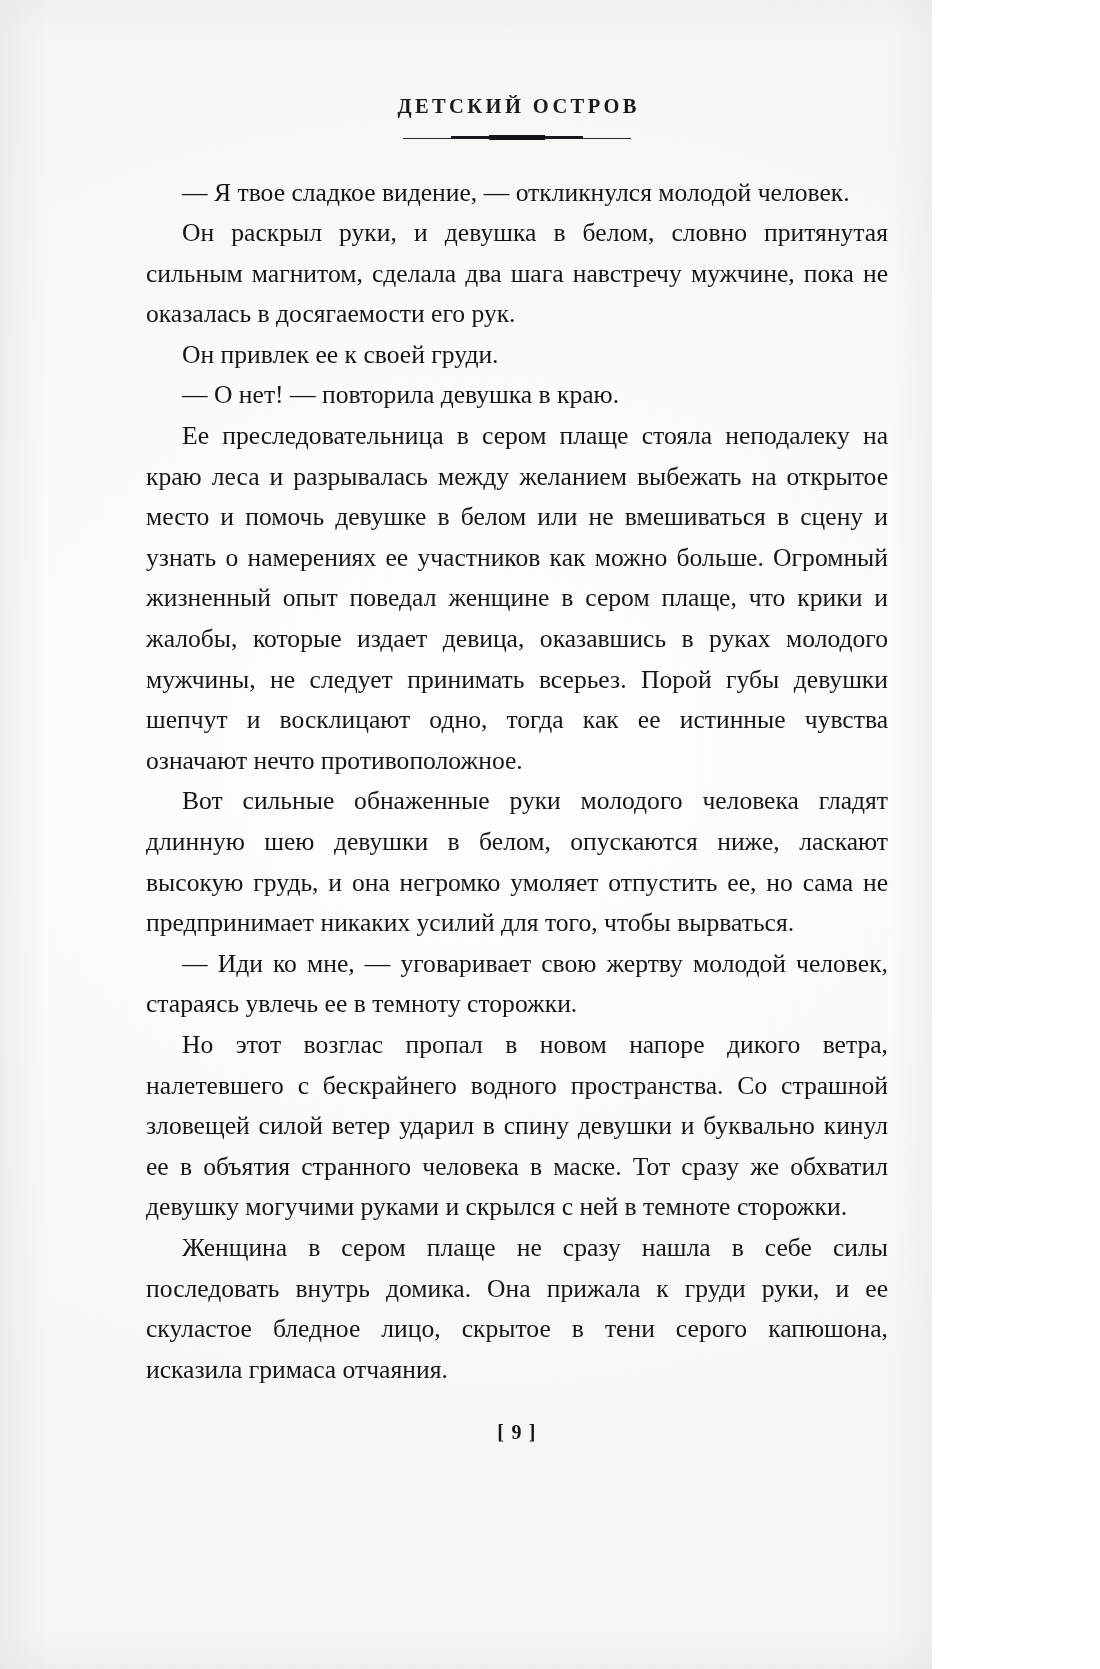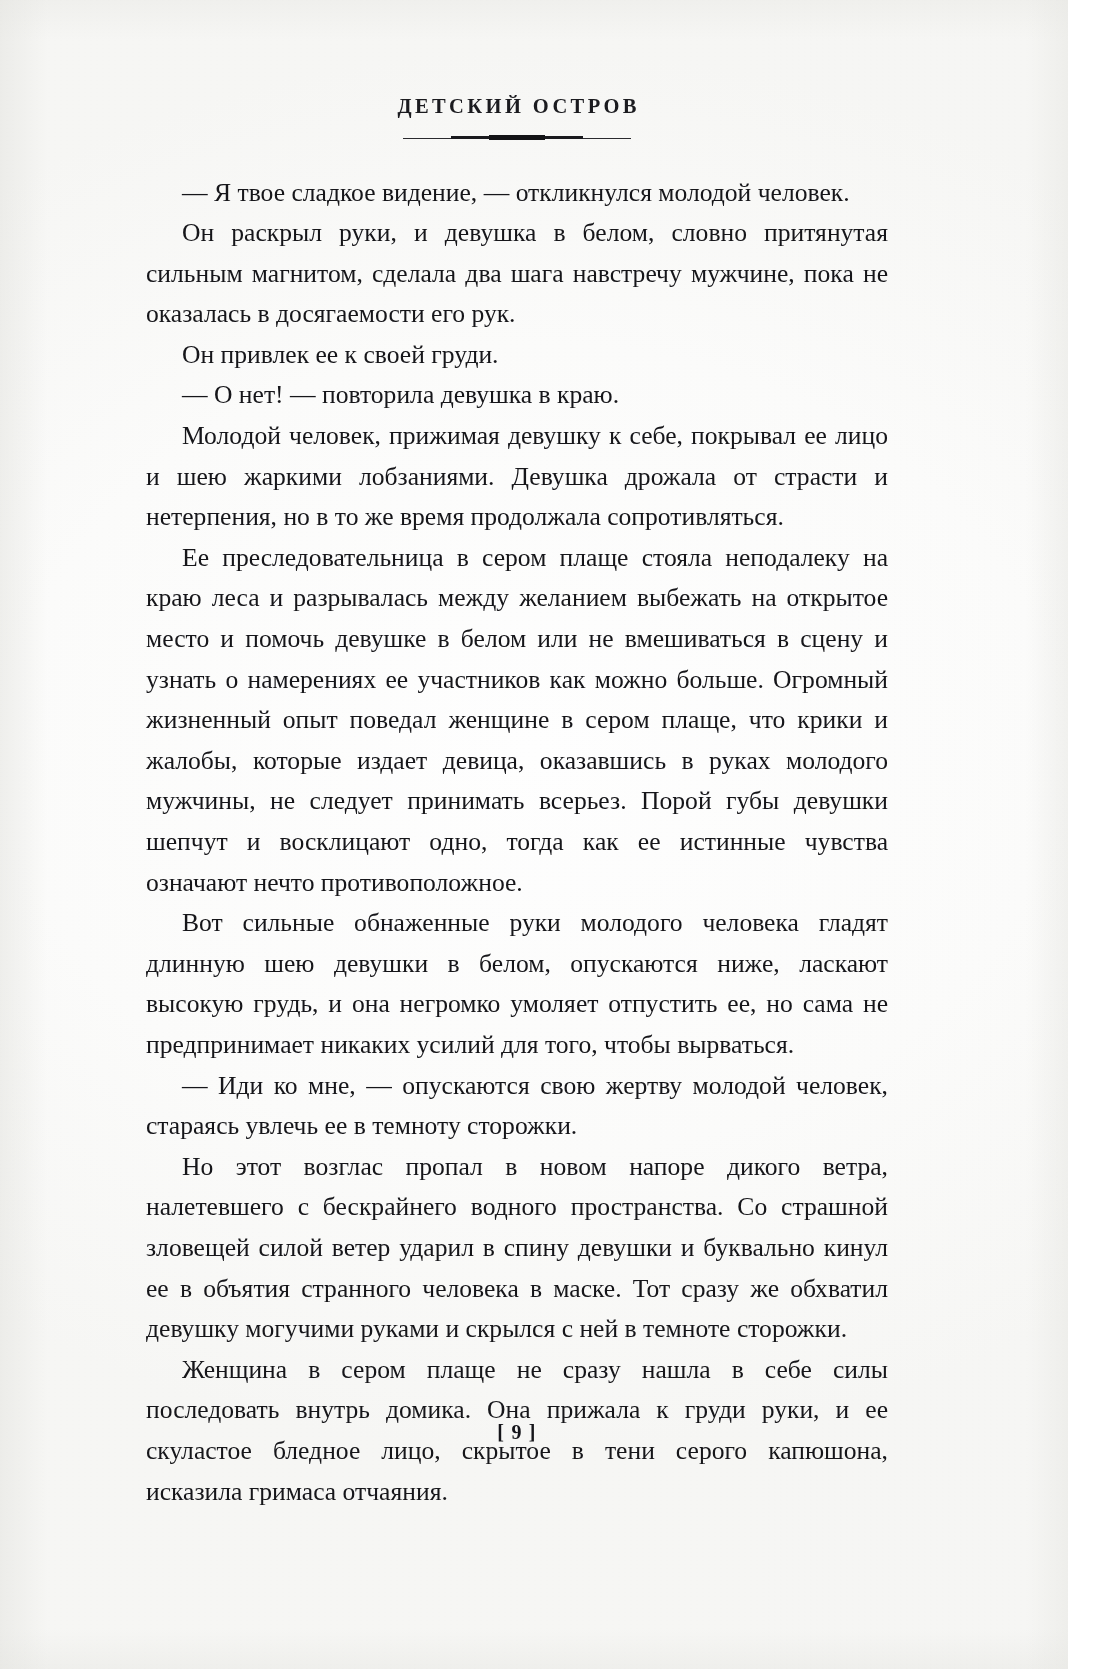--- a/index.html
+++ b/index.html
@@ -10,21 +10,21 @@
     width: 1100px;
     height: 1669px;
     background: #ffffff;
     font-family: "Liberation Serif", "DejaVu Serif", serif;
     overflow: hidden;
   }
 
   
   .page-sheet {
     position: relative;
-    width: 1068px;
+    width: 932px;
     height: 1669px;
     background:
       radial-gradient(ellipse 900px 700px at 50% 45%, #fefefe 0%, #fbfbfa 58%, #f6f6f4 100%);
     box-sizing: border-box;
   }
   
   .scan-vignette {
     position: absolute;
     inset: 0;
     pointer-events: none;
@@ -154,24 +154,23 @@
         <span class="rule-mid"></span>
         <span class="rule-core"></span>
       </div>
     </div>
 
     <div class="body-copy">
         <p>— Я твое сладкое видение, — откликнулся молодой человек.</p>
         <p>Он раскрыл руки, и девушка в белом, словно притянутая сильным магнитом, сделала два шага навстречу мужчине, пока не оказалась в досягаемости его рук.</p>
         <p>Он привлек ее к своей груди.</p>
         <p>— О нет! — повторила девушка в краю.</p>
-        <p>Молодой человек, прижимая девушку к себе, покрывал ее лицо и шею жаркими лобзаниями. Девушка дрожала от страсти и не­терпения, но в то же время продолжала сопротивляться.</p>
         <p>Ее преследовательница в сером плаще стояла неподалеку на краю леса и разрывалась между желанием выбежать на открытое место и помочь девушке в белом или не вмешиваться в сцену и узнать о намерениях ее участников как можно больше. Огром­ный жизненный опыт поведал женщине в сером плаще, что крики и жалобы, которые издает девица, оказавшись в руках молодого мужчины, не следует принимать всерьез. Порой губы девушки шепчут и восклицают одно, тогда как ее истинные чувства озна­чают нечто противоположное.</p>
         <p>Вот сильные обнаженные руки молодого человека гладят длинную шею девушки в белом, опускаются ниже, ласкают высо­кую грудь, и она негромко умоляет отпустить ее, но сама не пред­принимает никаких усилий для того, чтобы вырваться.</p>
-        <p>— Иди ко мне, — опускаются свою жертву молодой человек, стараясь увлечь ее в темноту сторожки.</p>
+        <p>— Иди ко мне, — уговаривает свою жертву молодой человек, стараясь увлечь ее в темноту сторожки.</p>
         <p>Но этот возглас пропал в новом напоре дикого ветра, налетев­шего с бескрайнего водного пространства. Со страшной зловещей силой ветер ударил в спину девушки и буквально кинул ее в объ­ятия странного человека в маске. Тот сразу же обхватил девушку могучими руками и скрылся с ней в темноте сторожки.</p>
         <p>Женщина в сером плаще не сразу нашла в себе силы последо­вать внутрь домика. Она прижала к груди руки, и ее скуластое бледное лицо, скрытое в тени серого капюшона, исказила гримаса отчаяния.</p>
       </div>
 
     <div class="folio">[ 9 ]</div>
   </div>
 
   <div class="scan-grain"></div>
 </div>
 

